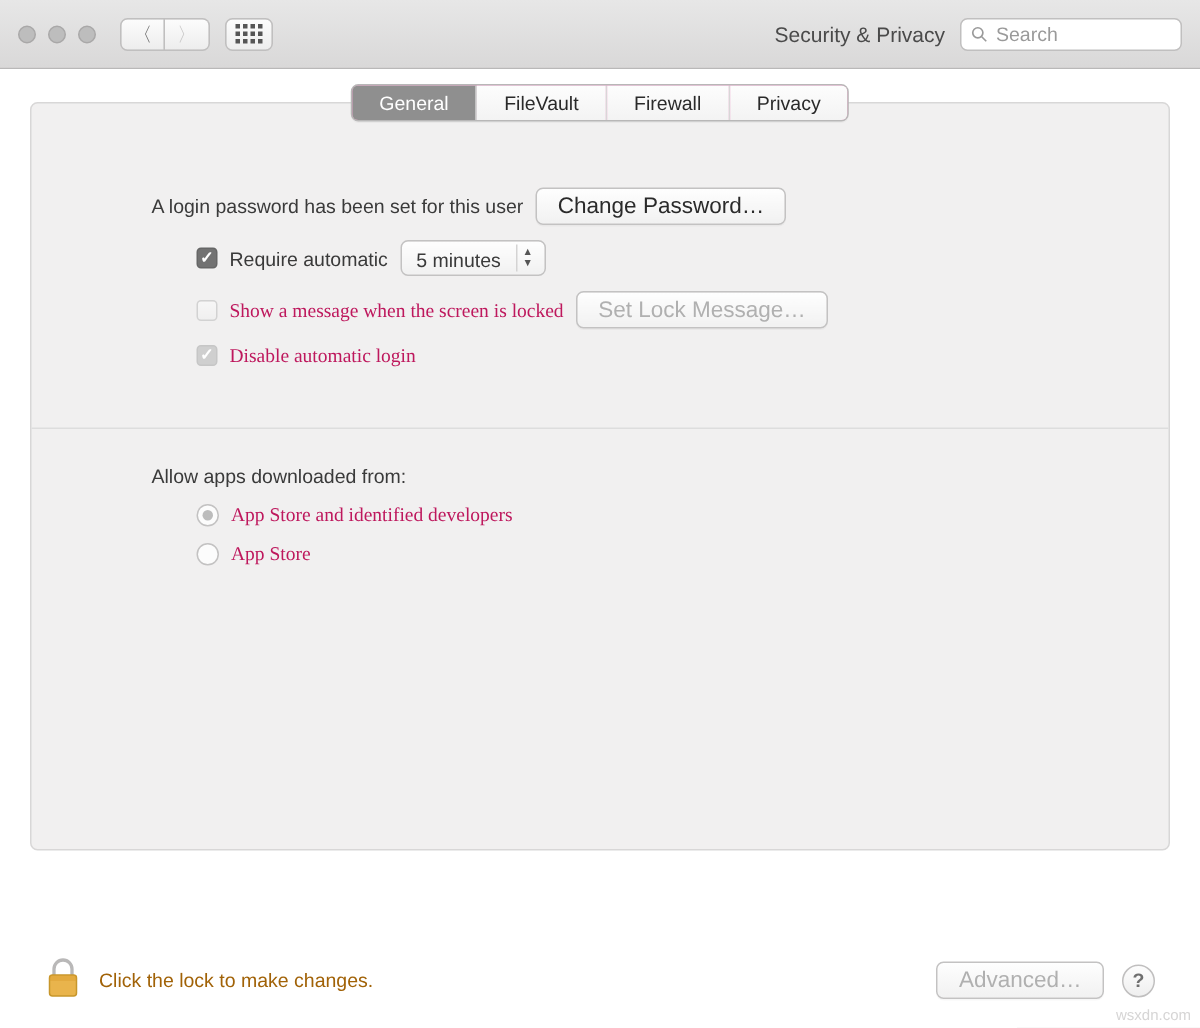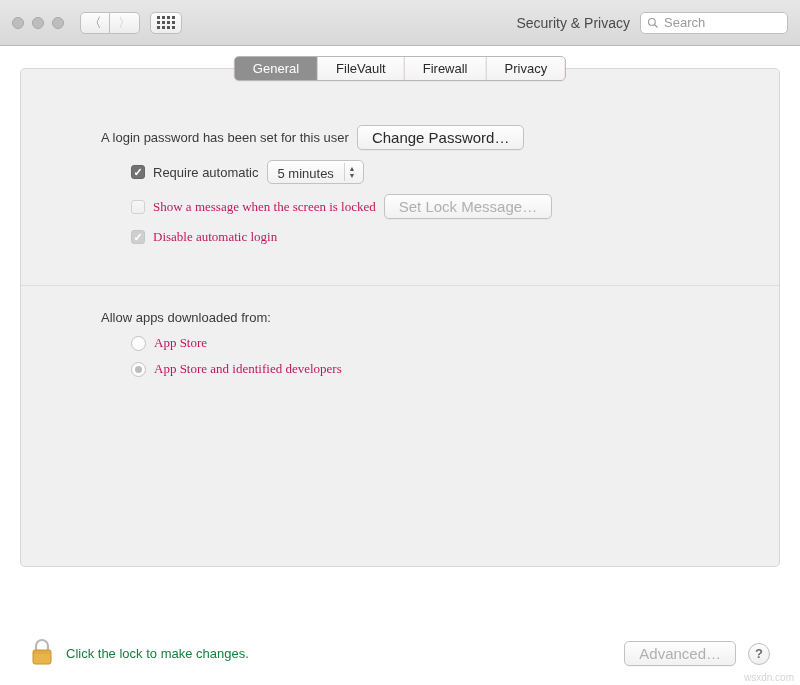--- a/index.html
+++ b/index.html
@@ -115,21 +115,21 @@
       background:#fcfcfc;
     }
     .radio.checked::after{content:"";width:7px;height:7px;border-radius:50%;background:#bcbcbc;}
 
     
     .footer{
       position:absolute;left:0;right:0;bottom:16px;
       display:flex;align-items:center;padding:0 30px;gap:12px;
     }
     .lock-icon svg{width:24px;height:28px;}
-    .footer-text{flex:1;color:#15803d;font-size:13px;}
+    .footer-text{flex:1;color:#a16207;font-size:13px;}
     .help{
       width:22px;height:22px;border-radius:50%;
       border:1px solid #c0bfbf;background:linear-gradient(#fdfdfd,#efefef);
       display:flex;align-items:center;justify-content:center;
       color:#6f6f6f;font-size:13px;font-weight:600;
     }
     .watermark{
       position:absolute;right:6px;bottom:2px;
       font-size:10px;color:#d6d5d5;
     }
@@ -216,26 +216,26 @@
     </div>
 
 
     <hr class="sep">
 
     <div class="allow-section">
       <div class="row">
         <span>Allow apps downloaded from:</span>
       </div>
       <div class="row indent">
+        <span class="radio checked"></span>
+        <span class="disabled-text">App Store and identified developers</span>
+      </div>
+      <div class="row indent">
         <span class="radio"></span>
         <span class="disabled-text">App Store</span>
-      </div>
-      <div class="row indent">
-        <span class="radio checked"></span>
-        <span class="disabled-text">App Store and identified developers</span>
       </div>
     </div>
 
   </div>
 </div>
 
 <div class="footer">
   <span class="lock-icon">
     <svg viewBox="0 0 24 28">
       <path d="M6 12 V8 a6 6 0 0 1 12 0 V12" fill="none" stroke="#b9b8b8" stroke-width="2.2"></path>

